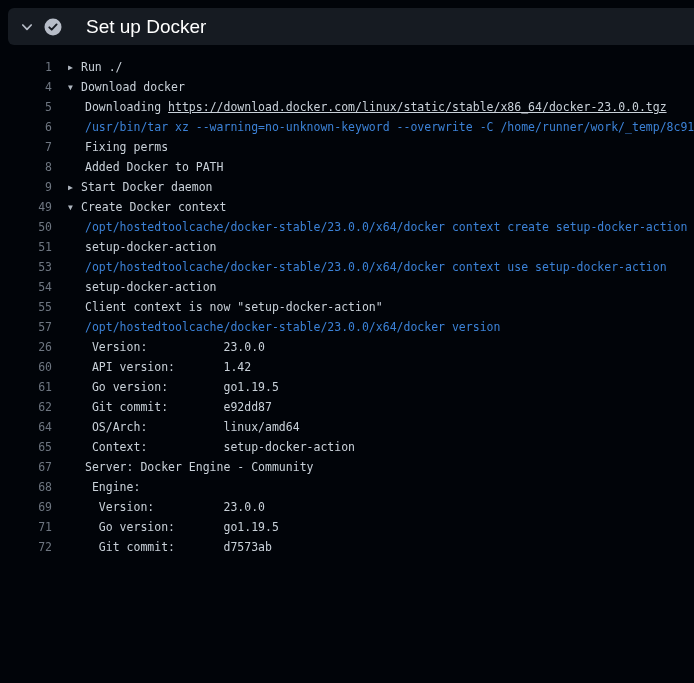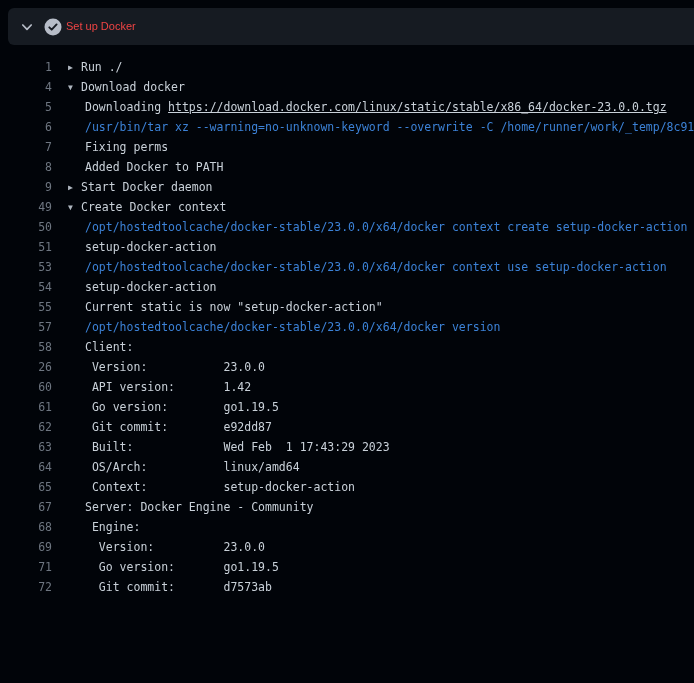--- a/index.html
+++ b/index.html
@@ -14,23 +14,23 @@
     position:absolute; left:8px; top:8px; right:0; height:37px;
     background:#161b22;
     border-radius:6px 0 0 6px;
     display:flex; align-items:center;
     padding:0 12px; box-sizing:border-box;
     cursor:pointer;
   }
   .chevron-wrap { width:14px; height:14px; flex:none; display:flex; align-items:center; justify-content:center; }
   .status-wrap { margin-left:10px; width:18px; height:18px; flex:none; }
   .step-title {
-    margin-left:4px;
-    color:#ef4444;
-    font-size:11px;
+    margin-left:24px;
+    color:#ffffff;
+    font-size:19px;
     line-height:37px;
     white-space:nowrap;
   }
   .log {
     position:absolute; top:45px; left:0; right:0; bottom:0;
     padding-top:12px;
     font-family:"DejaVu Sans Mono", monospace;
     font-size:11.5px;
     line-height:20px;
     overflow:hidden;
@@ -138,33 +138,29 @@
     <span class="content plain cmd">/opt/hostedtoolcache/docker-stable/23.0.0/x64/docker context use setup-docker-action</span>
   </div>
 
   <div class="row">
     <span class="num">54</span>
     <span class="content plain">setup-docker-action</span>
   </div>
 
   <div class="row">
     <span class="num">55</span>
-    <span class="content plain">Current static is now "setup-docker-action"</span>
+    <span class="content plain">Client context is now "setup-docker-action"</span>
   </div>
 
 
   <div class="row">
     <span class="num">57</span>
     <span class="content plain cmd">/opt/hostedtoolcache/docker-stable/23.0.0/x64/docker version</span>
   </div>
 
-  <div class="row">
-    <span class="num">58</span>
-    <span class="content plain">Client:</span>
-  </div>
 
   <div class="row">
     <span class="num">26</span>
     <span class="content plain"> Version:           23.0.0</span>
   </div>
 
   <div class="row">
     <span class="num">60</span>
     <span class="content plain"> API version:       1.42</span>
   </div>
@@ -172,24 +168,20 @@
   <div class="row">
     <span class="num">61</span>
     <span class="content plain"> Go version:        go1.19.5</span>
   </div>
 
   <div class="row">
     <span class="num">62</span>
     <span class="content plain"> Git commit:        e92dd87</span>
   </div>
 
-  <div class="row">
-    <span class="num">63</span>
-    <span class="content plain"> Built:             Wed Feb  1 17:43:29 2023</span>
-  </div>
 
   <div class="row">
     <span class="num">64</span>
     <span class="content plain"> OS/Arch:           linux/amd64</span>
   </div>
 
   <div class="row">
     <span class="num">65</span>
     <span class="content plain"> Context:           setup-docker-action</span>
   </div>

